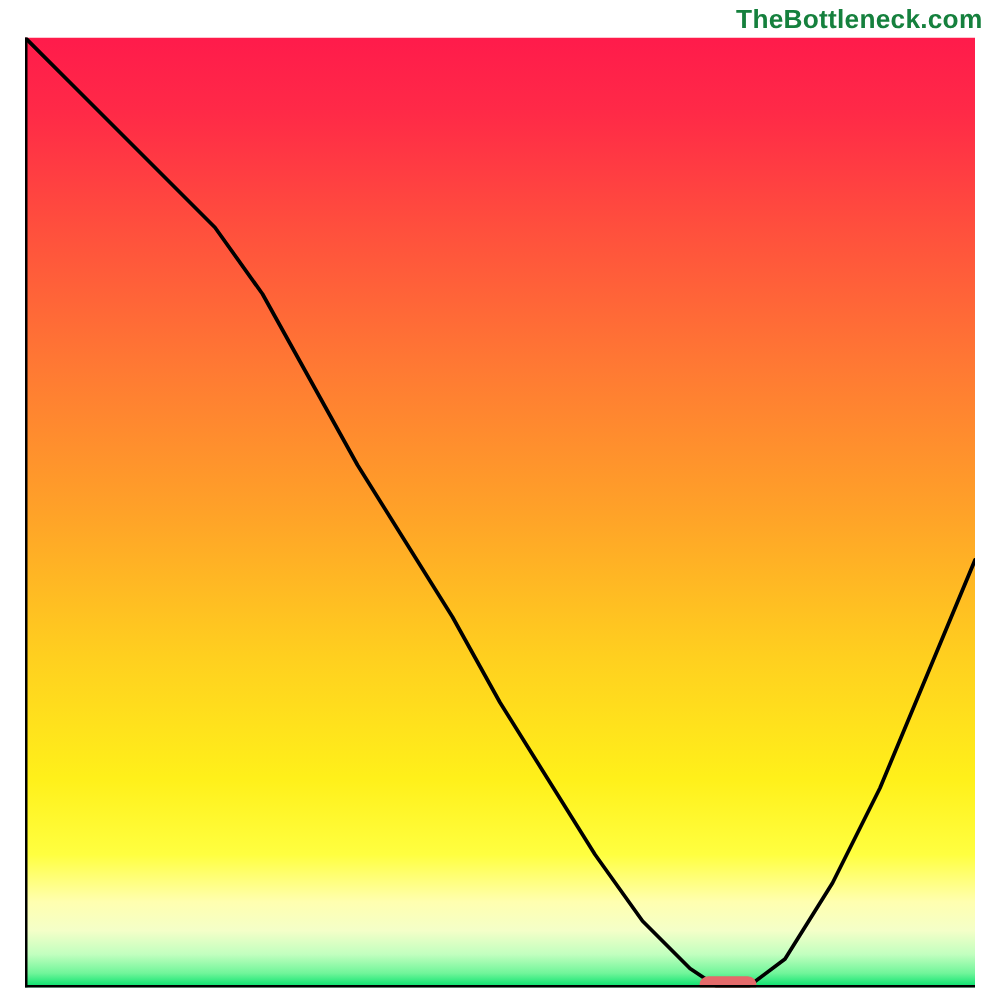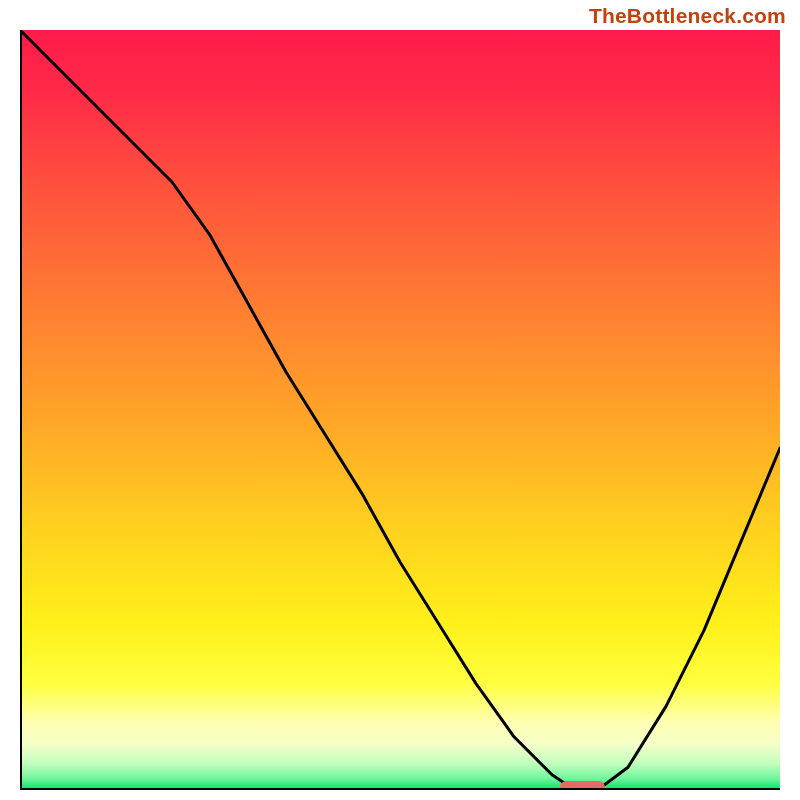--- a/index.html
+++ b/index.html
@@ -14,21 +14,21 @@
     position: relative;
     width: 800px;
     height: 800px;
   }
   .attribution {
     position: absolute;
     top: 4px;
     right: 14px;
     font-size: 21px;
     font-weight: bold;
-    color: #c2410c;
+    color: #15803d;
     letter-spacing: 0.2px;
   }
   .plot {
     position: absolute;
     left: 20px;
     top: 30px;
     width: 760px;
     height: 760px;
     box-sizing: border-box;
   }

